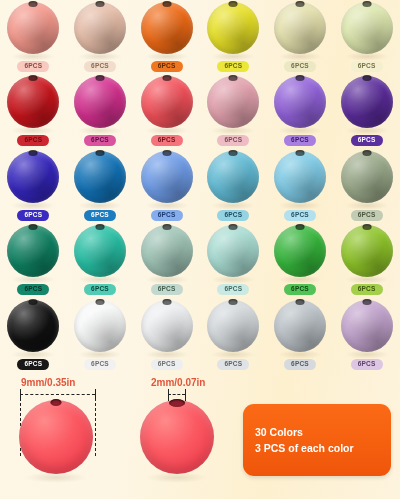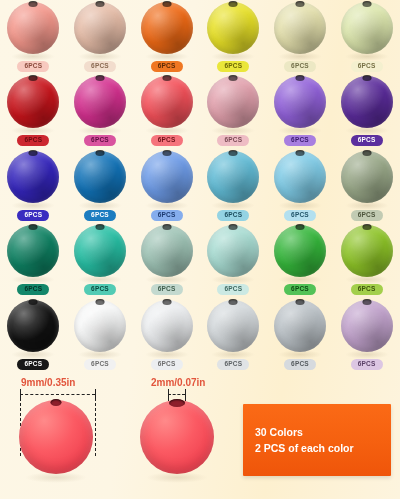--- a/index.html
+++ b/index.html
@@ -104,21 +104,21 @@
   }
   .tick{
     position:absolute;width:0;
     border-left:1px solid #222;
   }
 
   .infobox{
     position:absolute;
     left:243px;top:404px;
     width:148px;height:72px;
-    border-radius:1px;
+    border-radius:11px;
     background:linear-gradient(180deg,#fb6a16 0%,#f5600f 55%,#ef550a 100%);
     box-shadow:0 2px 4px rgba(0,0,0,.12);
     display:flex;flex-direction:column;justify-content:center;
     padding-left:12px;box-sizing:border-box;
   }
   .infobox div{
     color:#ffffff;
     font-size:10.5px;
     font-weight:bold;
     line-height:1.55;
@@ -483,16 +483,16 @@
     <div class="dash-v" style="left:168px;top:26px;height:22px;"></div>
     <div class="dash-v" style="left:185px;top:26px;height:22px;"></div>
     <div class="spec-bead" style="left:140px;top:28px;">
       <div class="hole2" style="width:16px;height:8px;"></div>
     </div>
     <div class="spec-shadow" style="left:146px;top:100px;"></div>
   </div>
 
   <div class="infobox">
     <div>30 Colors</div>
-    <div>2 PCS of each color</div>
+    <div>3 PCS of each color</div>
   </div>
 
 </div>
 
 </body></html>

